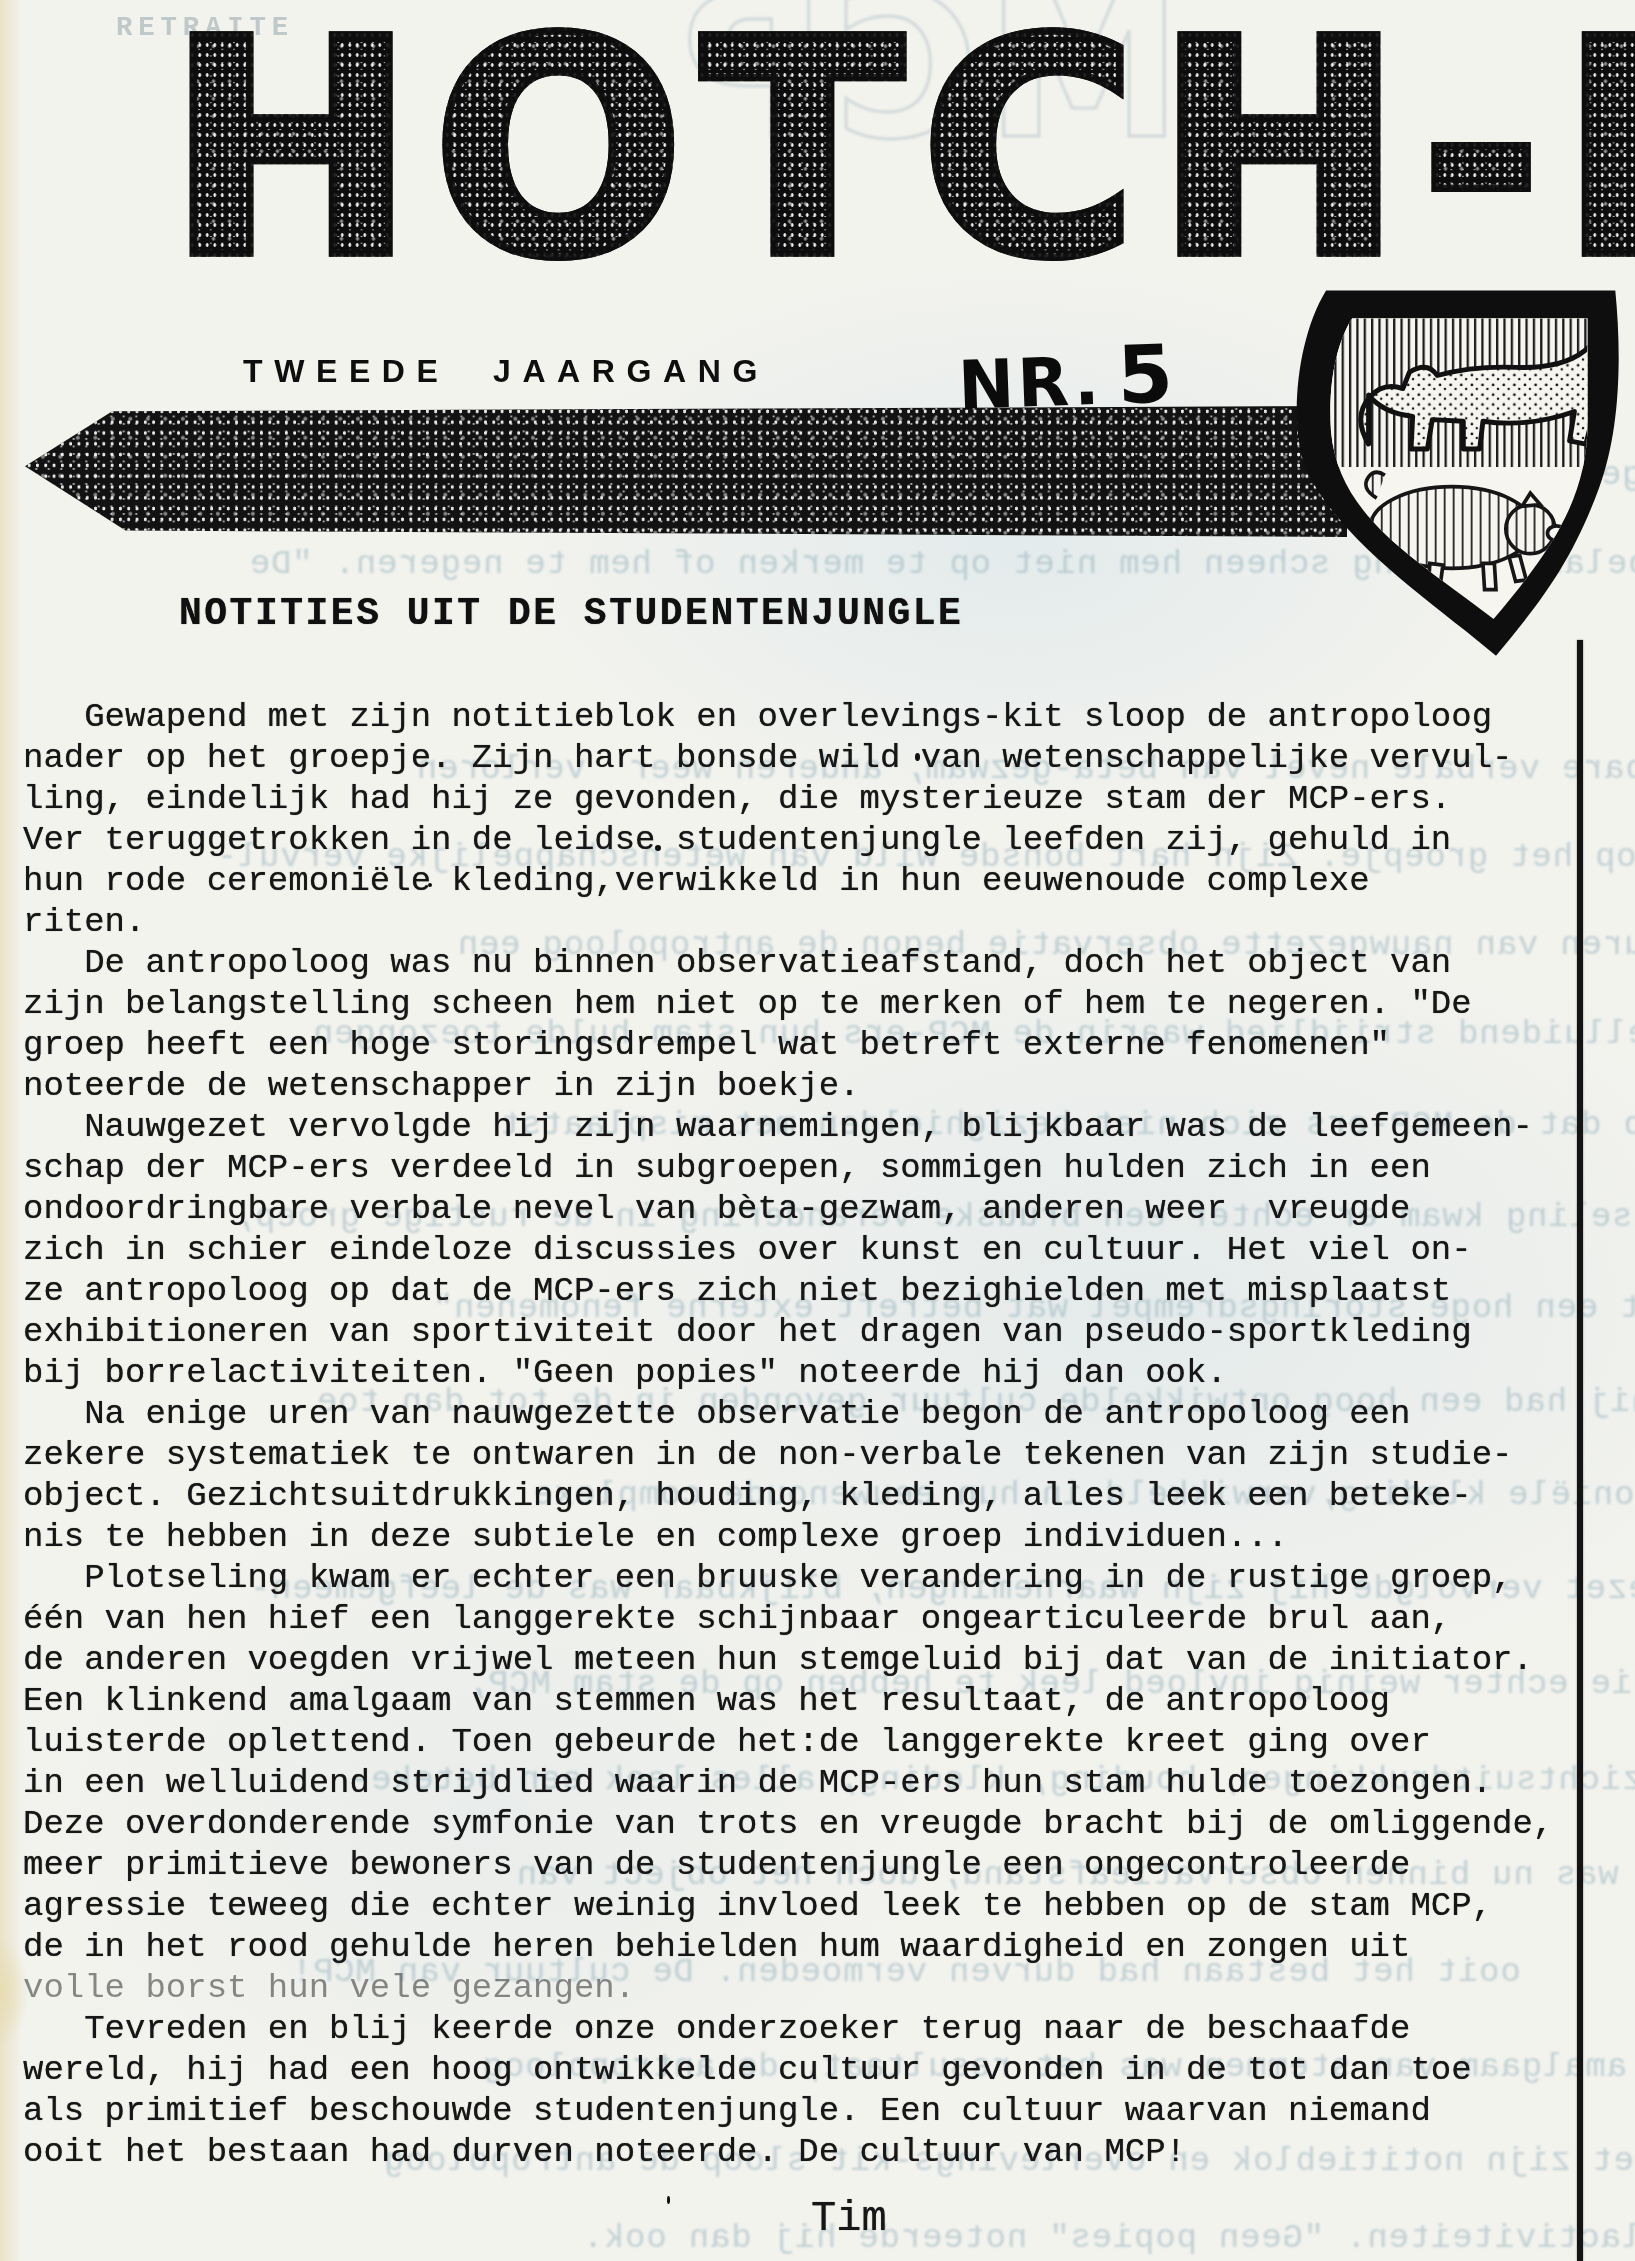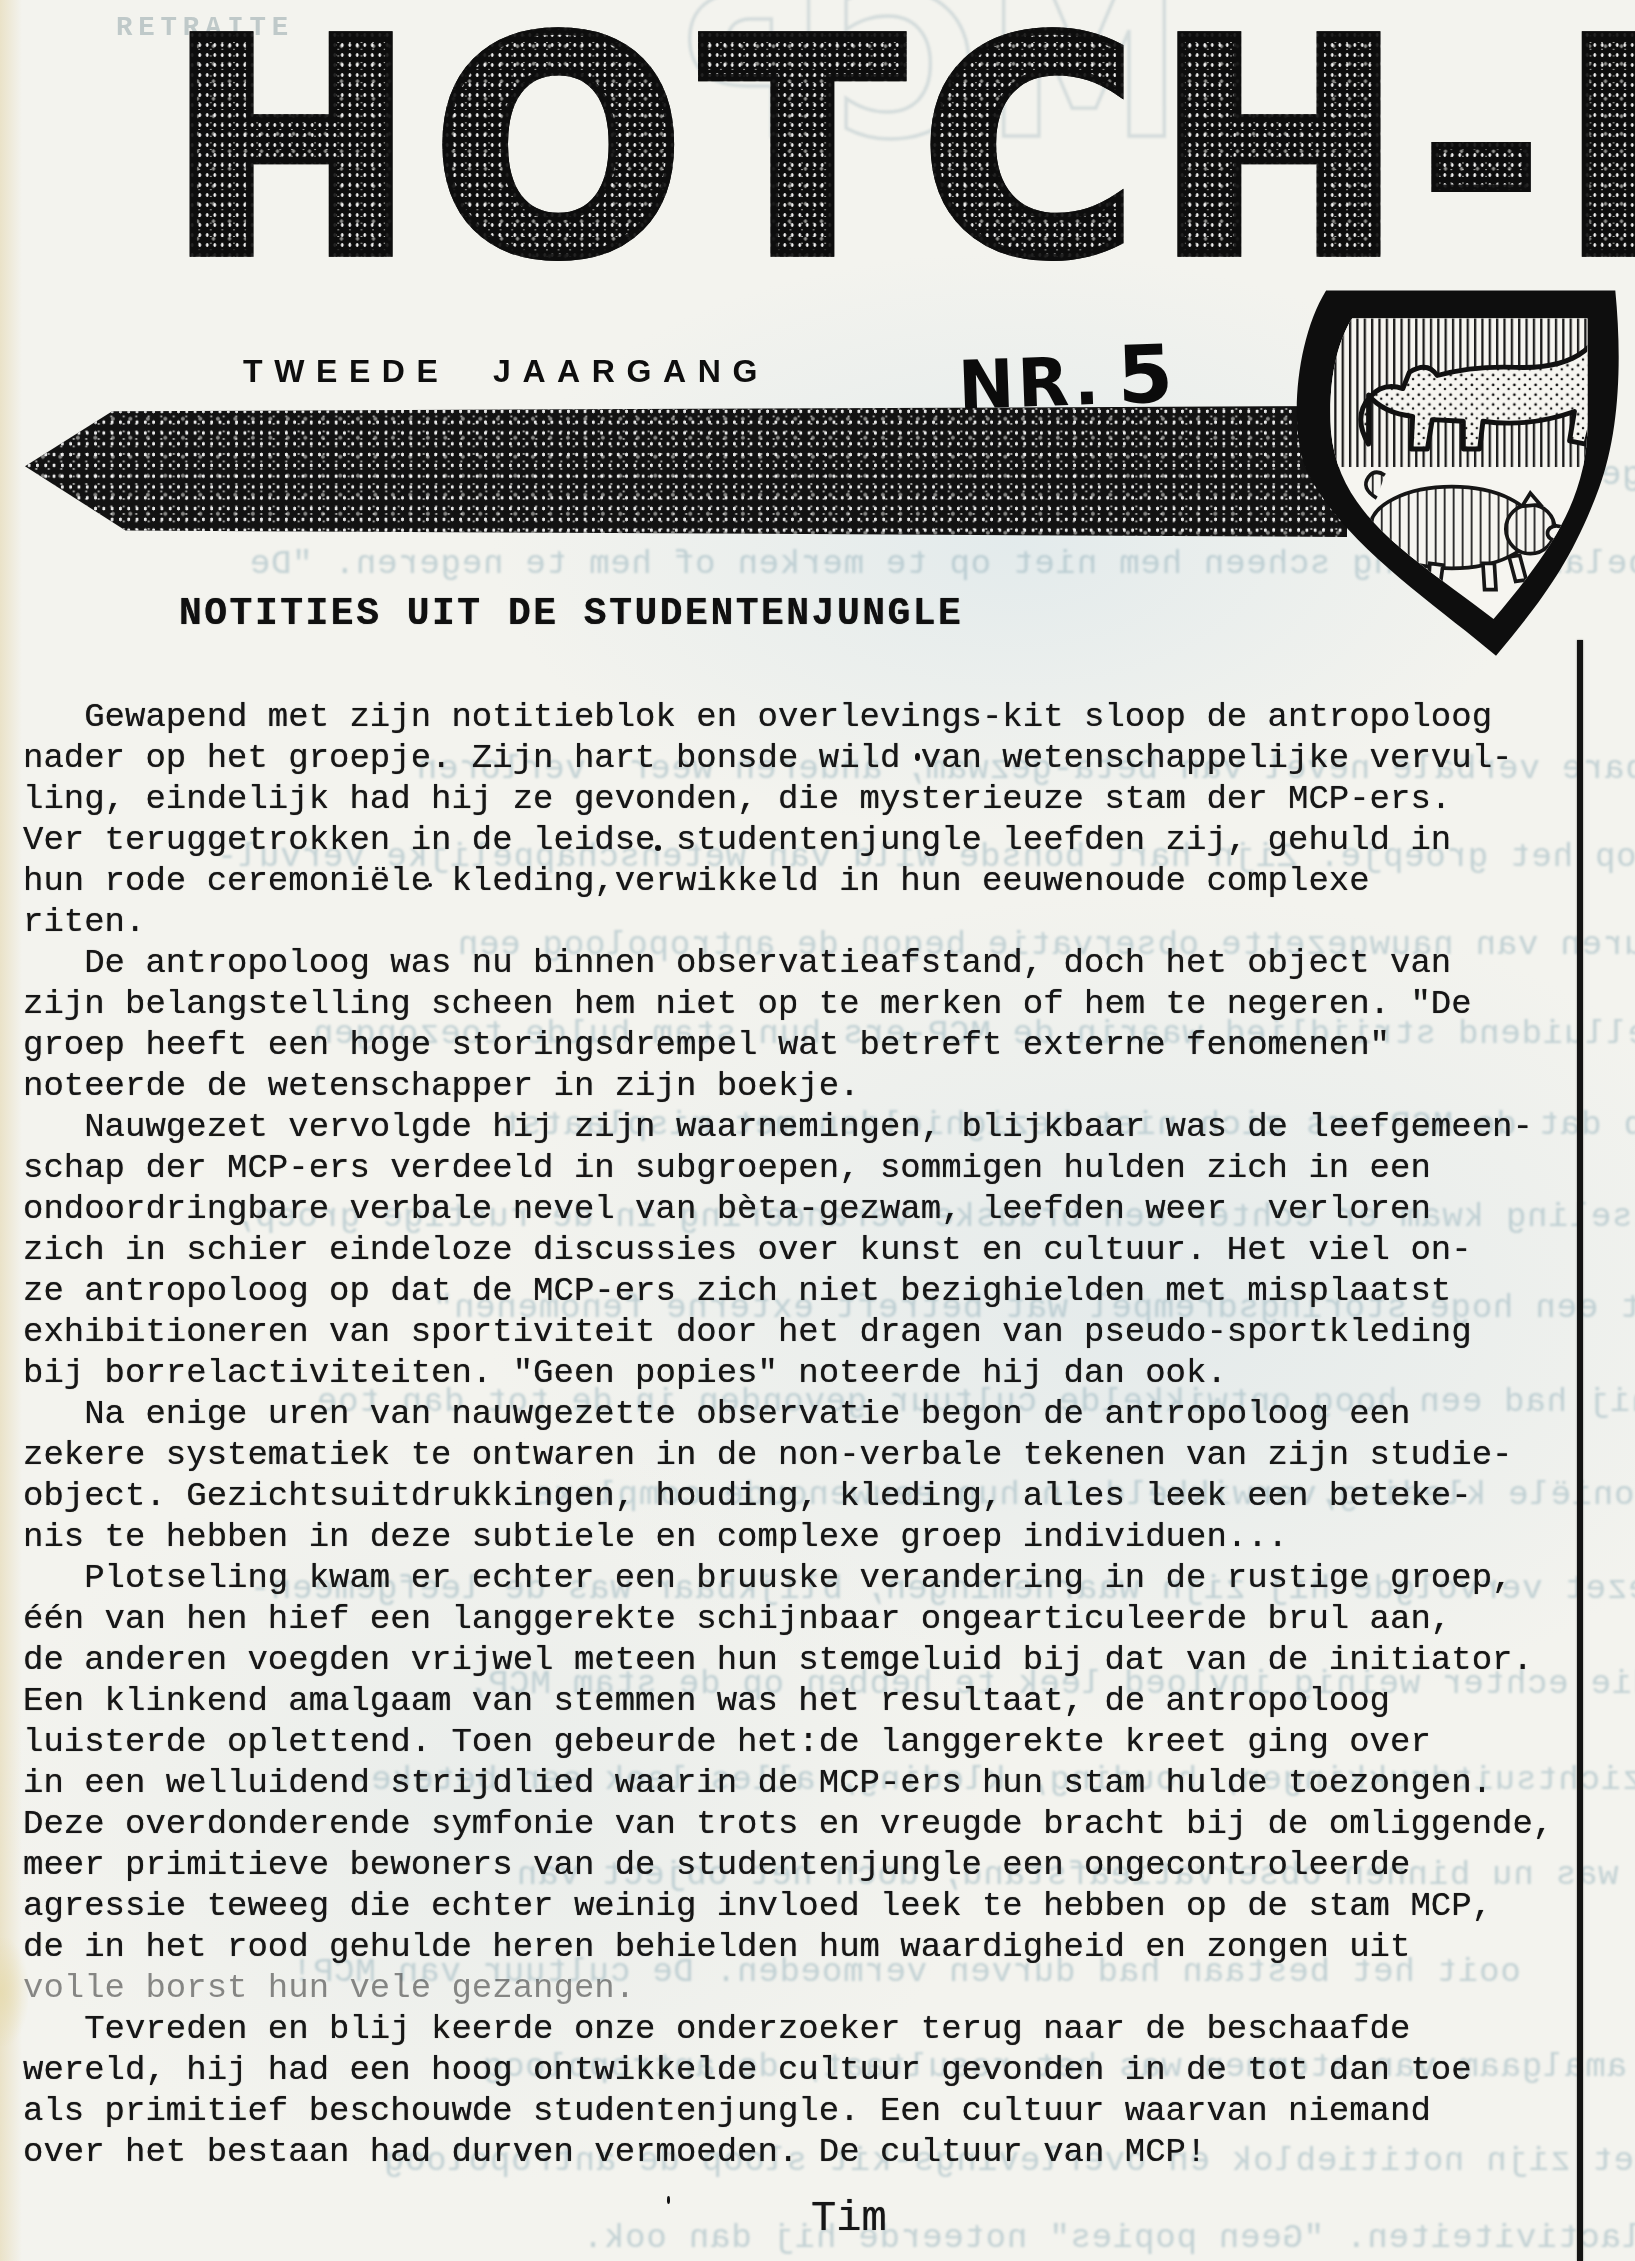--- a/index.html
+++ b/index.html
@@ -194,21 +194,21 @@
       <div class="body-line">ling, eindelijk had hij ze gevonden, die mysterieuze stam der MCP-ers.</div>
       <div class="body-line">Ver teruggetrokken in de leidse studentenjungle leefden zij, gehuld in</div>
       <div class="body-line">hun rode ceremoniële kleding,verwikkeld in hun eeuwenoude complexe</div>
       <div class="body-line">riten.</div>
       <div class="body-line">   De antropoloog was nu binnen observatieafstand, doch het object van</div>
       <div class="body-line">zijn belangstelling scheen hem niet op te merken of hem te negeren. "De</div>
       <div class="body-line">groep heeft een hoge storingsdrempel wat betreft externe fenomenen"</div>
       <div class="body-line">noteerde de wetenschapper in zijn boekje.</div>
       <div class="body-line">   Nauwgezet vervolgde hij zijn waarnemingen, blijkbaar was de leefgemeen-</div>
       <div class="body-line">schap der MCP-ers verdeeld in subgroepen, sommigen hulden zich in een</div>
-      <div class="body-line">ondoordringbare verbale nevel van bèta-gezwam, leefden weer  verloren</div>
+      <div class="body-line">ondoordringbare verbale nevel van bèta-gezwam, anderen weer  vreugde</div>
       <div class="body-line">zich in schier eindeloze discussies over kunst en cultuur. Het viel on-</div>
       <div class="body-line">ze antropoloog op dat de MCP-ers zich niet bezighielden met misplaatst</div>
       <div class="body-line">exhibitioneren van sportiviteit door het dragen van pseudo-sportkleding</div>
       <div class="body-line">bij borrelactiviteiten. "Geen popies" noteerde hij dan ook.</div>
       <div class="body-line">   Na enige uren van nauwgezette observatie begon de antropoloog een</div>
       <div class="body-line">zekere systematiek te ontwaren in de non-verbale tekenen van zijn studie-</div>
       <div class="body-line">object. Gezichtsuitdrukkingen, houding, kleding, alles leek een beteke-</div>
       <div class="body-line">nis te hebben in deze subtiele en complexe groep individuen...</div>
       <div class="body-line">   Plotseling kwam er echter een bruuske verandering in de rustige groep,</div>
       <div class="body-line">één van hen hief een langgerekte schijnbaar ongearticuleerde brul aan,</div>
@@ -217,21 +217,21 @@
       <div class="body-line">luisterde oplettend. Toen gebeurde het:de langgerekte kreet ging over</div>
       <div class="body-line">in een welluidend strijdlied waarin de MCP-ers hun stam hulde toezongen.</div>
       <div class="body-line">Deze overdonderende symfonie van trots en vreugde bracht bij de omliggende,</div>
       <div class="body-line">meer primitieve bewoners van de studentenjungle een ongecontroleerde</div>
       <div class="body-line">agressie teweeg die echter weinig invloed leek te hebben op de stam MCP,</div>
       <div class="body-line">de in het rood gehulde heren behielden hum waardigheid en zongen uit</div>
       <div class="body-line faded">volle borst hun vele gezangen.</div>
       <div class="body-line">   Tevreden en blij keerde onze onderzoeker terug naar de beschaafde</div>
       <div class="body-line">wereld, hij had een hoog ontwikkelde cultuur gevonden in de tot dan toe</div>
       <div class="body-line">als primitief beschouwde studentenjungle. Een cultuur waarvan niemand</div>
-      <div class="body-line">over het bestaan had durven vermoeden. De cultuur van MCP!</div>
+      <div class="body-line">ooit het bestaan had durven noteerde. De cultuur van MCP!</div>
     </div>
     <div class="signature">Tim</div>
   </div>
 
   <div class="speck" style="left:655px;top:845px;width:5.8px;height:5.8px;"></div>
   <div class="speck" style="left:915px;top:753px;width:5px;height:8.3px;"></div>
   <div class="speck" style="left:428px;top:883px;width:4.2px;height:4.2px;"></div>
   <div class="speck" style="left:667px;top:2196px;width:3.3px;height:7.5px;"></div>
 
 </div>

